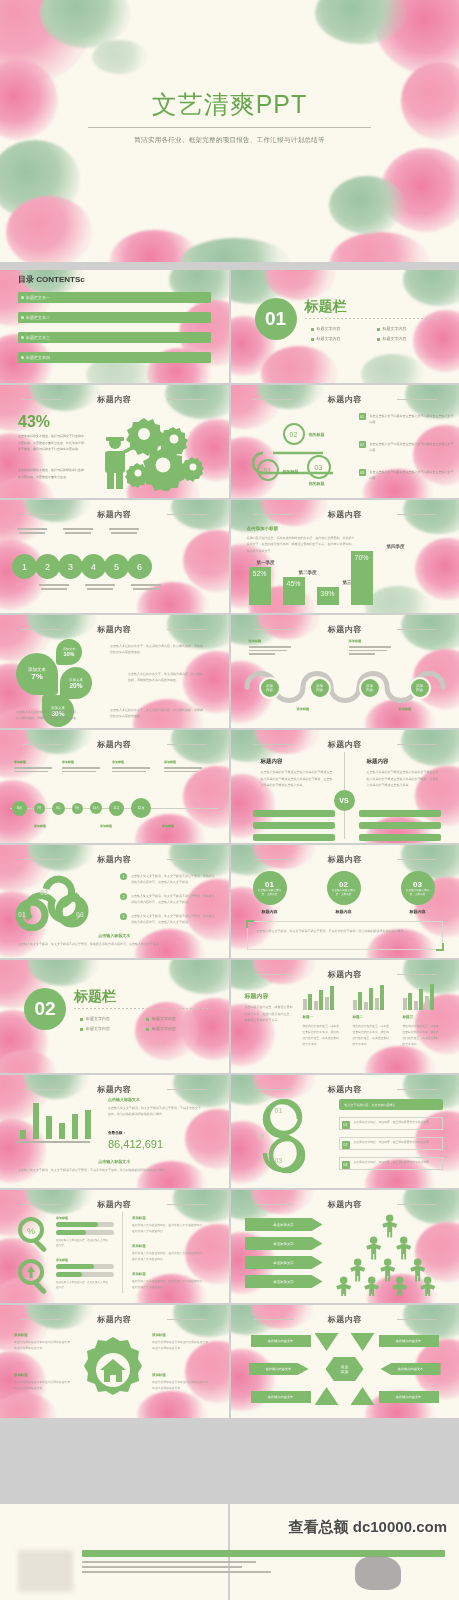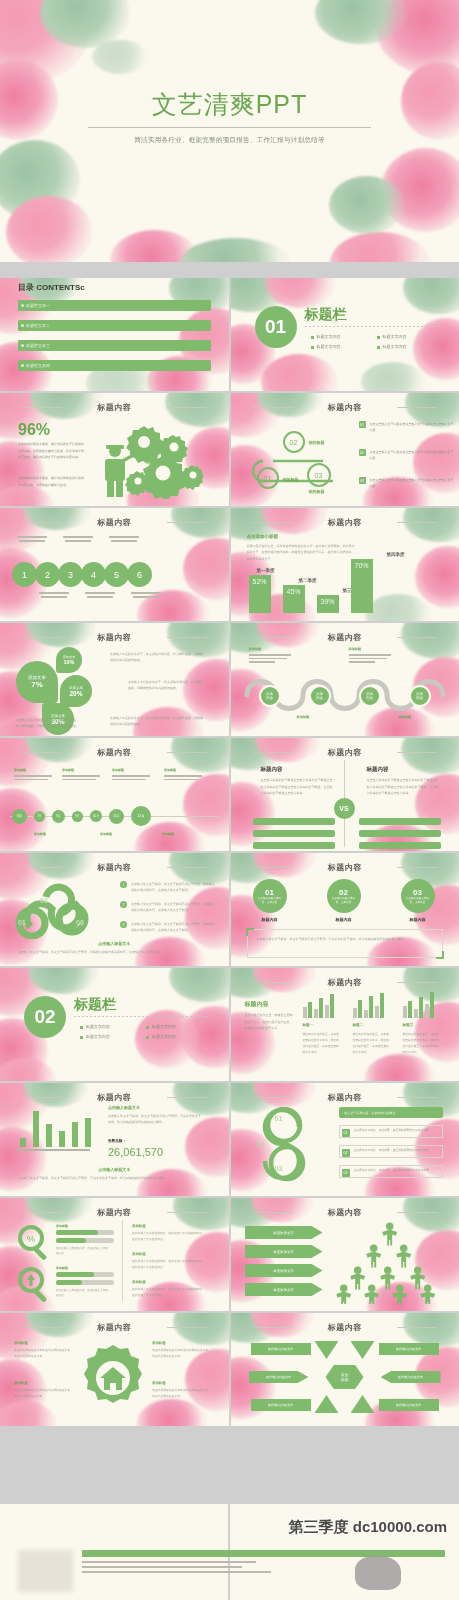--- a/index.html
+++ b/index.html
@@ -10,21 +10,21 @@
   
   .cover{position:relative;width:459px;height:262px;background:#fbf8ee;overflow:hidden;}
   .cover .ctitle{position:absolute;left:0;right:0;top:88px;text-align:center;
     font-size:25px;color:#6aa84f;letter-spacing:1px;font-weight:400;}
   .cover .crule{position:absolute;left:88px;right:88px;top:127px;height:1px;background:#bdbdb0;}
   .cover .csub{position:absolute;left:0;right:0;top:136px;text-align:center;
     font-size:6.5px;color:#7d8a70;letter-spacing:.3px;}
 
   
   .grid{position:relative;width:459px;background:#cfcfcf;display:flex;flex-wrap:wrap;
-    gap:2px;padding-top:16px;}
+    gap:2px;padding-top:8px;}
   .slide{position:relative;width:228.5px;height:113px;background:#fbf8ee;overflow:hidden;}
   .slide .hdr{position:absolute;left:0;right:0;top:9px;text-align:center;
     font-size:8px;color:#5f5f58;font-weight:700;letter-spacing:.5px;}
   .slide .hdr::before,.slide .hdr::after{content:"";position:absolute;top:5px;
     width:40px;height:1px;background:#c9c9bd;}
   .slide .hdr::before{left:22px;}
   .slide .hdr::after{right:22px;}
   .body{position:absolute;left:0;right:0;top:22px;bottom:4px;}
 
   
@@ -163,21 +163,21 @@
         <i class="gr" style="left:30px;top:-18px;width:70px;height:44px;"></i>
         <i class="pk2" style="left:-22px;top:48px;width:66px;height:66px;"></i>
         <i class="pk" style="left:-8px;top:92px;width:62px;height:46px;"></i>
         <i class="gr" style="right:-14px;top:-16px;width:78px;height:50px;"></i>
         <i class="pk2" style="right:-20px;top:34px;width:64px;height:62px;"></i>
         <i class="pk" style="right:30px;top:82px;width:72px;height:52px;"></i>
       </div>
       <div class="content">
         <div class="hdr">标题内容</div>
         <div class="body">
-          <div style="position:absolute;left:18px;top:6px;font-size:16px;color:#6aa84f;font-weight:700;">96%</div>
+          <div style="position:absolute;left:18px;top:6px;font-size:16px;color:#6aa84f;font-weight:700;">43%</div>
           <div style="position:absolute;left:18px;top:26px;width:66px;font-size:3px;color:#8c8c80;line-height:2.2;">点击添加标题文本描述，建议与标题文字符合整体语言风格，语言描述尽量简洁生动，此处添加详细文字描述，建议与标题文字符合整体语言风格。</div>
           <div style="position:absolute;left:18px;top:60px;width:66px;font-size:3px;color:#8c8c80;line-height:2.2;">点击添加标题文本描述，建议与标题相关并符合整体语言风格，语言描述尽量简洁生动。</div>
           <svg width="120" height="84" viewBox="0 0 120 84" style="position:absolute;left:95px;top:0;">
             <g fill="#7fba6d">
               <path d="M44 14 l5-3 4 3 5-2 2 5 5 1 0 6 4 3 -3 5 2 5 -5 3 -1 5 -6 0 -3 4 -5-3 -5 2 -3-5 -5-1 0-6 -4-3 3-5 -2-5 5-3 1-5 6 0z"></path>
               <circle cx="49" cy="27" r="6" fill="#fbf8ee"></circle>
               <path d="M74 22 l4-2 3 2 4-1 1 4 4 1 0 5 3 2 -2 4 1 4 -4 2 -1 4 -5 0 -2 3 -4-2 -4 1 -2-4 -4-1 0-5 -3-2 2-4 -1-4 4-2 1-4 5 0z"></path>
               <circle cx="79" cy="32" r="4.5" fill="#fbf8ee"></circle>
               <path d="M62 44 l6-3 5 3 6-2 2 6 6 1 0 7 5 4 -4 6 2 6 -6 3 -1 6 -7 0 -4 5 -6-4 -6 2 -3-6 -6-1 0-7 -5-4 4-6 -2-6 6-3 1-6 7 0z"></path>
               <circle cx="68" cy="58" r="7.5" fill="#fbf8ee"></circle>
@@ -656,21 +656,21 @@
             <span style="width:6px;height:36px;background:#7fba6d;"></span>
             <span style="width:6px;height:23px;background:#7fba6d;"></span>
             <span style="width:6px;height:16px;background:#7fba6d;"></span>
             <span style="width:6px;height:25px;background:#7fba6d;"></span>
             <span style="width:6px;height:29px;background:#7fba6d;"></span>
           </div>
           <div style="position:absolute;left:16px;top:44px;width:74px;height:1.5px;background:#b4b4a8;"></div>
           <div style="position:absolute;left:108px;top:0px;font-size:4px;" class="ttl">点击输入标题文本</div>
           <div style="position:absolute;left:108px;top:8px;width:94px;font-size:3px;color:#9a9a8e;line-height:2.1;">点击输入简要文字解说，简要文字解说不必过于繁琐，不用多余的文字修饰，简洁精炼的解说所提炼的核心概念。</div>
           <div style="position:absolute;left:108px;top:34px;font-size:3.6px;color:#3a3a33;font-weight:700;">查看总额：</div>
-          <div style="position:absolute;left:108px;top:41px;font-size:11px;color:#6aa84f;">26,061,570</div>
+          <div style="position:absolute;left:108px;top:41px;font-size:11px;color:#6aa84f;">86,412,691</div>
           <div style="position:absolute;left:0;right:0;top:62px;text-align:center;font-size:4px;" class="ttl">点击输入标题文本</div>
           <div style="position:absolute;left:18px;right:18px;top:70px;font-size:3px;color:#9a9a8e;line-height:2.2;">点击输入简要文字解说，简要文字解说不必过于繁琐，不用多余的文字修饰，简洁精炼的解说所提炼的核心概念。</div>
         </div>
       </div>
     </div>
 
     <div class="slide">
       <div class="flora">
         <i class="gr" style="left:-18px;top:-16px;width:70px;height:46px;"></i>
         <i class="pk" style="left:22px;top:-18px;width:62px;height:42px;"></i>
@@ -909,21 +909,21 @@
                       display:flex;align-items:center;justify-content:center;text-align:center;
                       font-size:4px;color:#fff;line-height:1.3;">点击<br>添加</div>
         </div>
       </div>
     </div>
 
   </div>
 
   <div class="wm">
     <div class="divv"></div>
-    <div class="rt">第三季度 dc10000.com</div>
+    <div class="rt">查看总额 dc10000.com</div>
     <div class="mini"></div>
     <div class="minibar"></div>
     <div class="dog"></div>
     <div style="position:absolute;left:82px;top:57px;right:14px;">
       <span class="fake" style="width:48%;height:2px;margin-bottom:3px;"></span>
       <span class="fake" style="width:44%;height:2px;margin-bottom:3px;"></span>
       <span class="fake" style="width:52%;height:2px;"></span>
     </div>
   </div>
 

